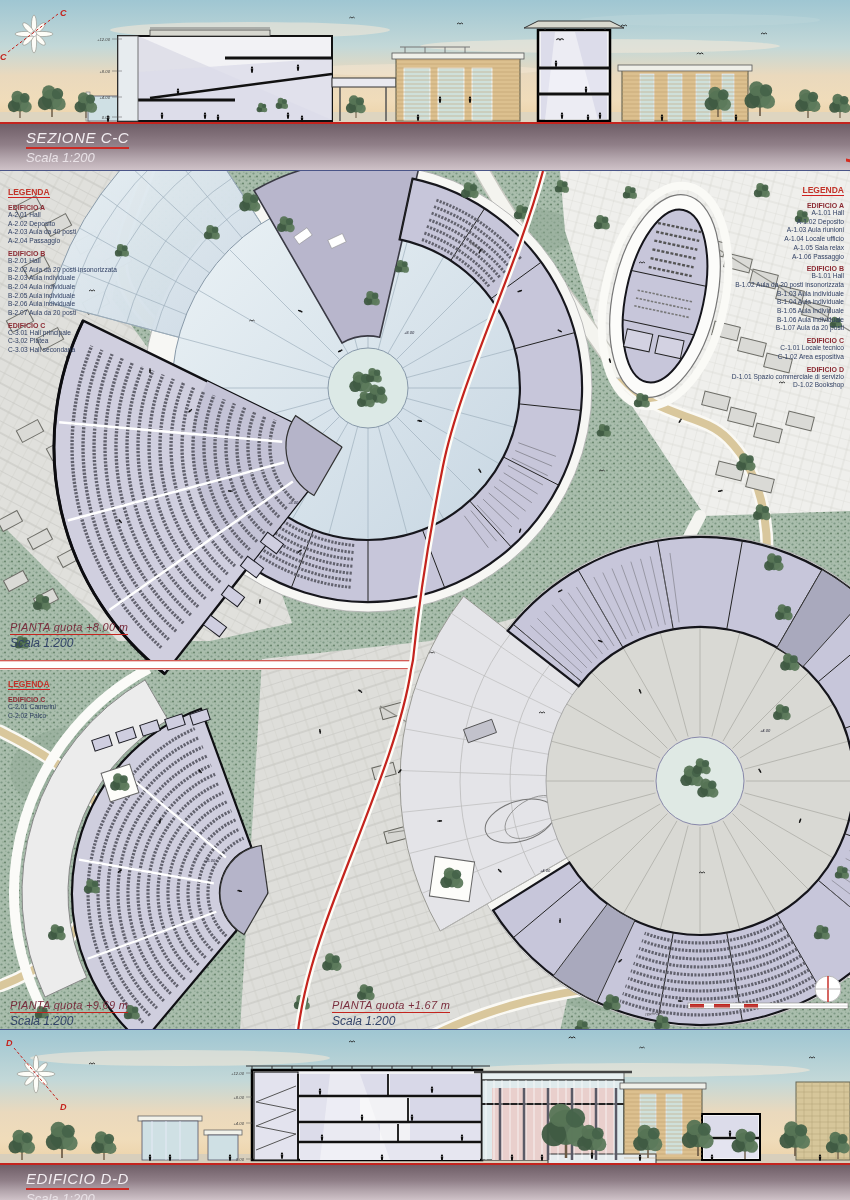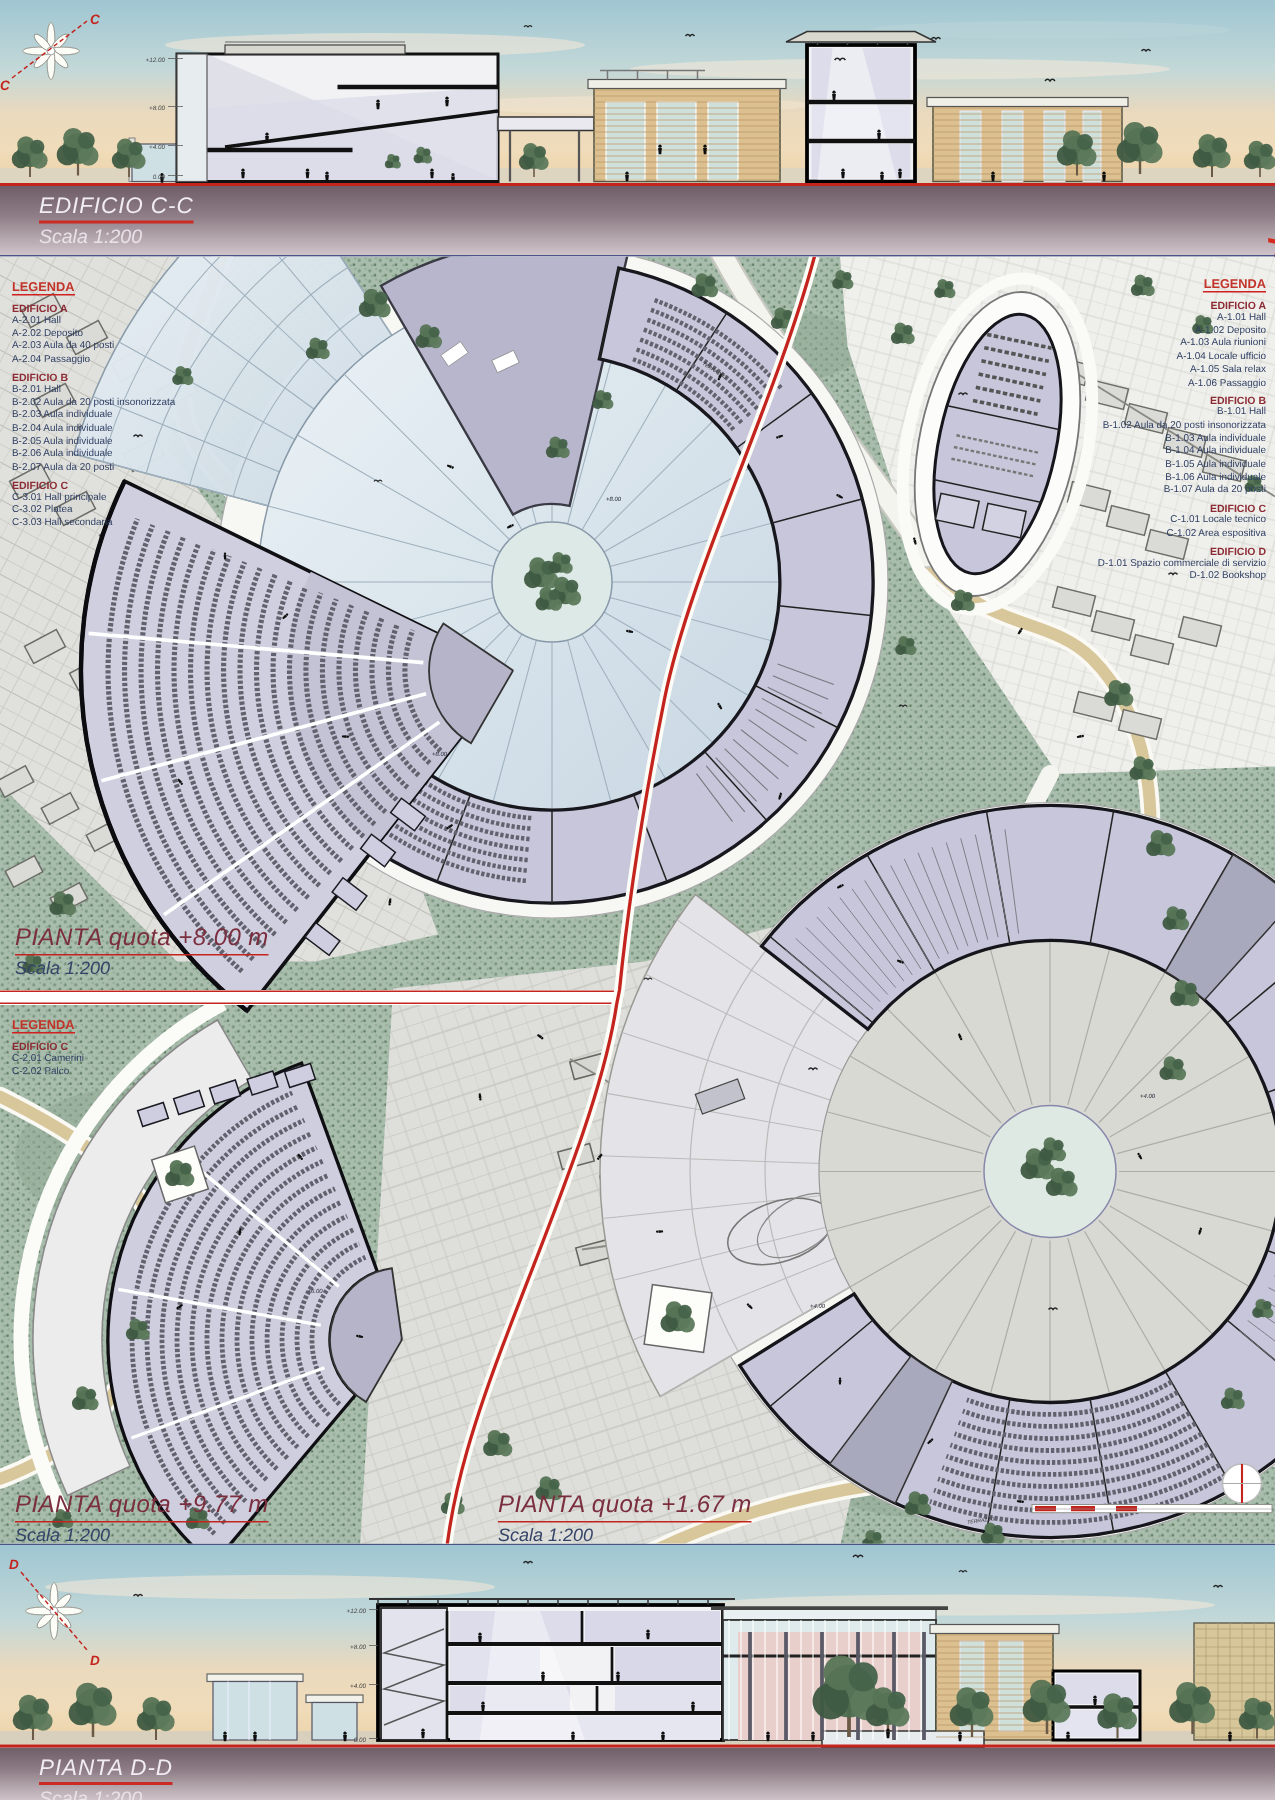--- a/index.html
+++ b/index.html
@@ -24,21 +24,21 @@
 .brand{position:absolute;top:158px;right:8px;transform:rotate(-90deg);transform-origin:right top;
   font-size:21px;font-weight:bold;font-style:italic;color:#d62a1e;letter-spacing:1px;white-space:nowrap}
 
 .lg{position:absolute;z-index:5}
 .lg .t{display:inline-block;font-size:8.5px;font-weight:bold;color:#c2342a;border-bottom:1.2px solid #d02020;margin-bottom:2px}
 .lg .h{font-size:7px;font-weight:bold;color:#8c2b33;margin-top:4px}
 .lg .i{font-size:6.6px;color:#2f3f63;line-height:1.32;white-space:nowrap}
 .lg-r{text-align:right}
 
 .pt{position:absolute;font-style:italic;z-index:5}
-.pt .a{display:inline-block;font-size:16px;color:#7a2e3e;letter-spacing:.3px;
+.pt .a{display:inline-block;font-size:11px;color:#7a2e3e;letter-spacing:.3px;
   border-bottom:1.5px solid #c4241e;padding-bottom:1px}
 .pt .b{font-size:12px;color:#334468;margin-top:1px}
 </style>
 </head>
 <body>
 
 <div class="board">
 
   <div class="band band-top">
     <svg id="svg-top" width="850" height="170" viewBox="0 0 850 170">
@@ -283,21 +283,21 @@
           <ellipse cx="0" cy="-8" rx="2.6" ry="7.5" fill="#fdfdf8" stroke="#8d8d85" stroke-width="0.6" transform="rotate(315)"></ellipse>
           <circle r="2.6" fill="#fff" stroke="#999" stroke-width="0.6"></circle>
         </g>
       <g>
         <path d="M8,52 L58,14" stroke="#c4241e" stroke-width="1" stroke-dasharray="3 2"></path>
         <text x="60" y="16" font-size="9" font-style="italic" font-weight="bold" fill="#c4241e">C</text>
         <text x="0" y="60" font-size="9" font-style="italic" font-weight="bold" fill="#c4241e">C</text>
       </g>
     </svg>
     <div class="sb sb-top">
-      <span class="a">EDIFICIO C-C</span>
+      <span class="a">SEZIONE C-C</span>
       <div class="b">Scala 1:200</div>
     </div>
   </div>
 
   <div class="brand">chiave di Sol</div>
 
   <div class="plan">
     <svg id="svg-plan" width="850" height="860" viewBox="0 0 850 860">
       <defs>
         <pattern id="grass" width="7" height="7" patternUnits="userSpaceOnUse">
@@ -1148,21 +1148,21 @@
       <div class="h">EDIFICIO C</div>
       <div class="i">C-2.01  Camerini</div>
       <div class="i">C-2.02  Palco</div>
     </div>
 
     <div class="pt" style="left:10px;top:446px">
       <span class="a">PIANTA quota +8.00 m</span>
       <div class="b">Scala 1:200</div>
     </div>
     <div class="pt" style="left:10px;top:824px">
-      <span class="a">PIANTA quota +9.77 m</span>
+      <span class="a">PIANTA quota +9.69 m</span>
       <div class="b">Scala 1:200</div>
     </div>
     <div class="pt" style="left:332px;top:824px">
       <span class="a">PIANTA quota +1.67 m</span>
       <div class="b">Scala 1:200</div>
     </div>
   </div>
 
   <div class="band band-bot">
     <svg id="svg-bot" width="850" height="170" viewBox="0 0 850 170">
@@ -1442,18 +1442,18 @@
           <ellipse cx="0" cy="-8" rx="2.6" ry="7.5" fill="#fdfdf8" stroke="#8d8d85" stroke-width="0.6" transform="rotate(315)"></ellipse>
           <circle r="2.6" fill="#fff" stroke="#999" stroke-width="0.6"></circle>
         </g>
       <g>
         <path d="M14,18 L58,70" stroke="#c4241e" stroke-width="1" stroke-dasharray="3 2"></path>
         <text x="6" y="16" font-size="9" font-style="italic" font-weight="bold" fill="#c4241e">D</text>
         <text x="60" y="80" font-size="9" font-style="italic" font-weight="bold" fill="#c4241e">D</text>
       </g>
     </svg>
     <div class="sb sb-bot">
-      <span class="a">PIANTA D-D</span>
+      <span class="a">EDIFICIO D-D</span>
       <div class="b">Scala 1:200</div>
     </div>
   </div>
 
 </div>
 
 </body></html>

